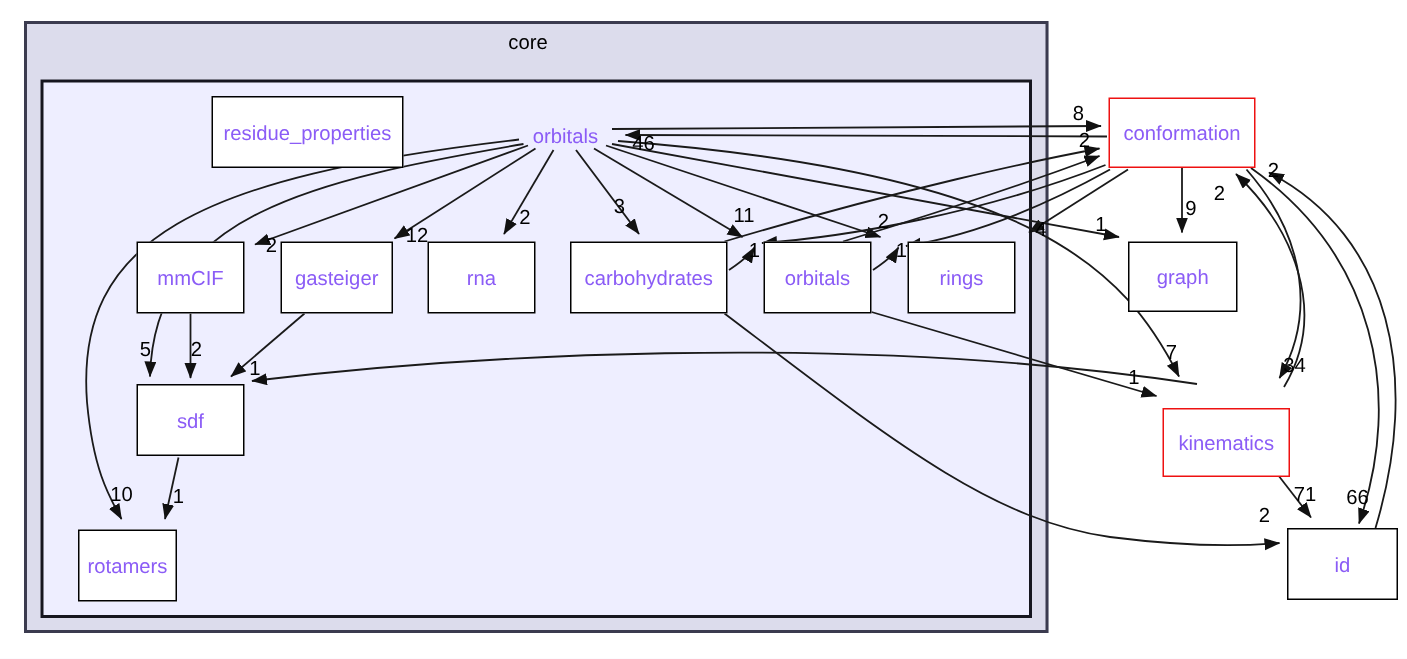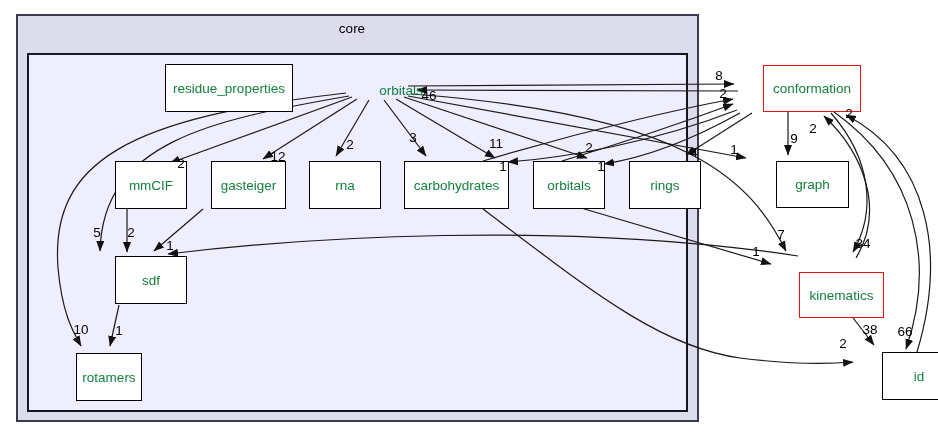--- a/index.html
+++ b/index.html
@@ -4,22 +4,22 @@
 <style>
   html,body{margin:0;padding:0;background:#fff;}
   .stage{position:relative;width:938px;height:439px;background:#ffffff;
          font-family:"Liberation Sans","DejaVu Sans",sans-serif;overflow:hidden;}
   .cluster{position:absolute;box-sizing:border-box;}
   .cluster.outer{left:16px;top:14px;width:683px;height:408px;background:#dcdcec;border:2px solid #3b3b4f;}
   .cluster.inner{left:27px;top:53px;width:661px;height:359px;background:#eeeeff;border:2px solid #16161f;}
   .cluster-label{position:absolute;transform:translate(-50%,-50%);font-size:13.5px;color:#000;white-space:nowrap;}
   svg.edges{position:absolute;left:0;top:0;}
   .node{position:absolute;box-sizing:border-box;background:#ffffff;border:1.2px solid #000;
-        display:flex;align-items:center;justify-content:center;font-size:13.5px;color:#15803d;
-        white-space:nowrap;margin-left:24px;}
+        display:flex;align-items:center;justify-content:center;font-size:13.5px;color:#8b5cf6;
+        white-space:nowrap;}
   .node.red{border:1.5px solid #ee1111;}
   .node.focus{background:transparent;border:none;}
   .el{position:absolute;transform:translate(-50%,-50%);font-size:13.5px;color:#000;line-height:1;}
 </style>
 </head>
 <body>
 
 <div class="stage">
 
   <div class="cluster outer"></div>
@@ -127,17 +127,17 @@
   <span class="el" style="left:813px;top:129px">2</span>
   <span class="el" style="left:849px;top:114px">2</span>
   <span class="el" style="left:781px;top:235px">7</span>
   <span class="el" style="left:863px;top:244px">34</span>
   <span class="el" style="left:756px;top:252px">1</span>
   <span class="el" style="left:97px;top:233px">5</span>
   <span class="el" style="left:131px;top:233px">2</span>
   <span class="el" style="left:170px;top:246px">1</span>
   <span class="el" style="left:81px;top:330px">10</span>
   <span class="el" style="left:119px;top:331px">1</span>
-  <span class="el" style="left:870px;top:330px">38</span>
+  <span class="el" style="left:870px;top:330px">71</span>
   <span class="el" style="left:905px;top:332px">66</span>
   <span class="el" style="left:843px;top:344px">2</span>
 
 </div>
 
 </body></html>

